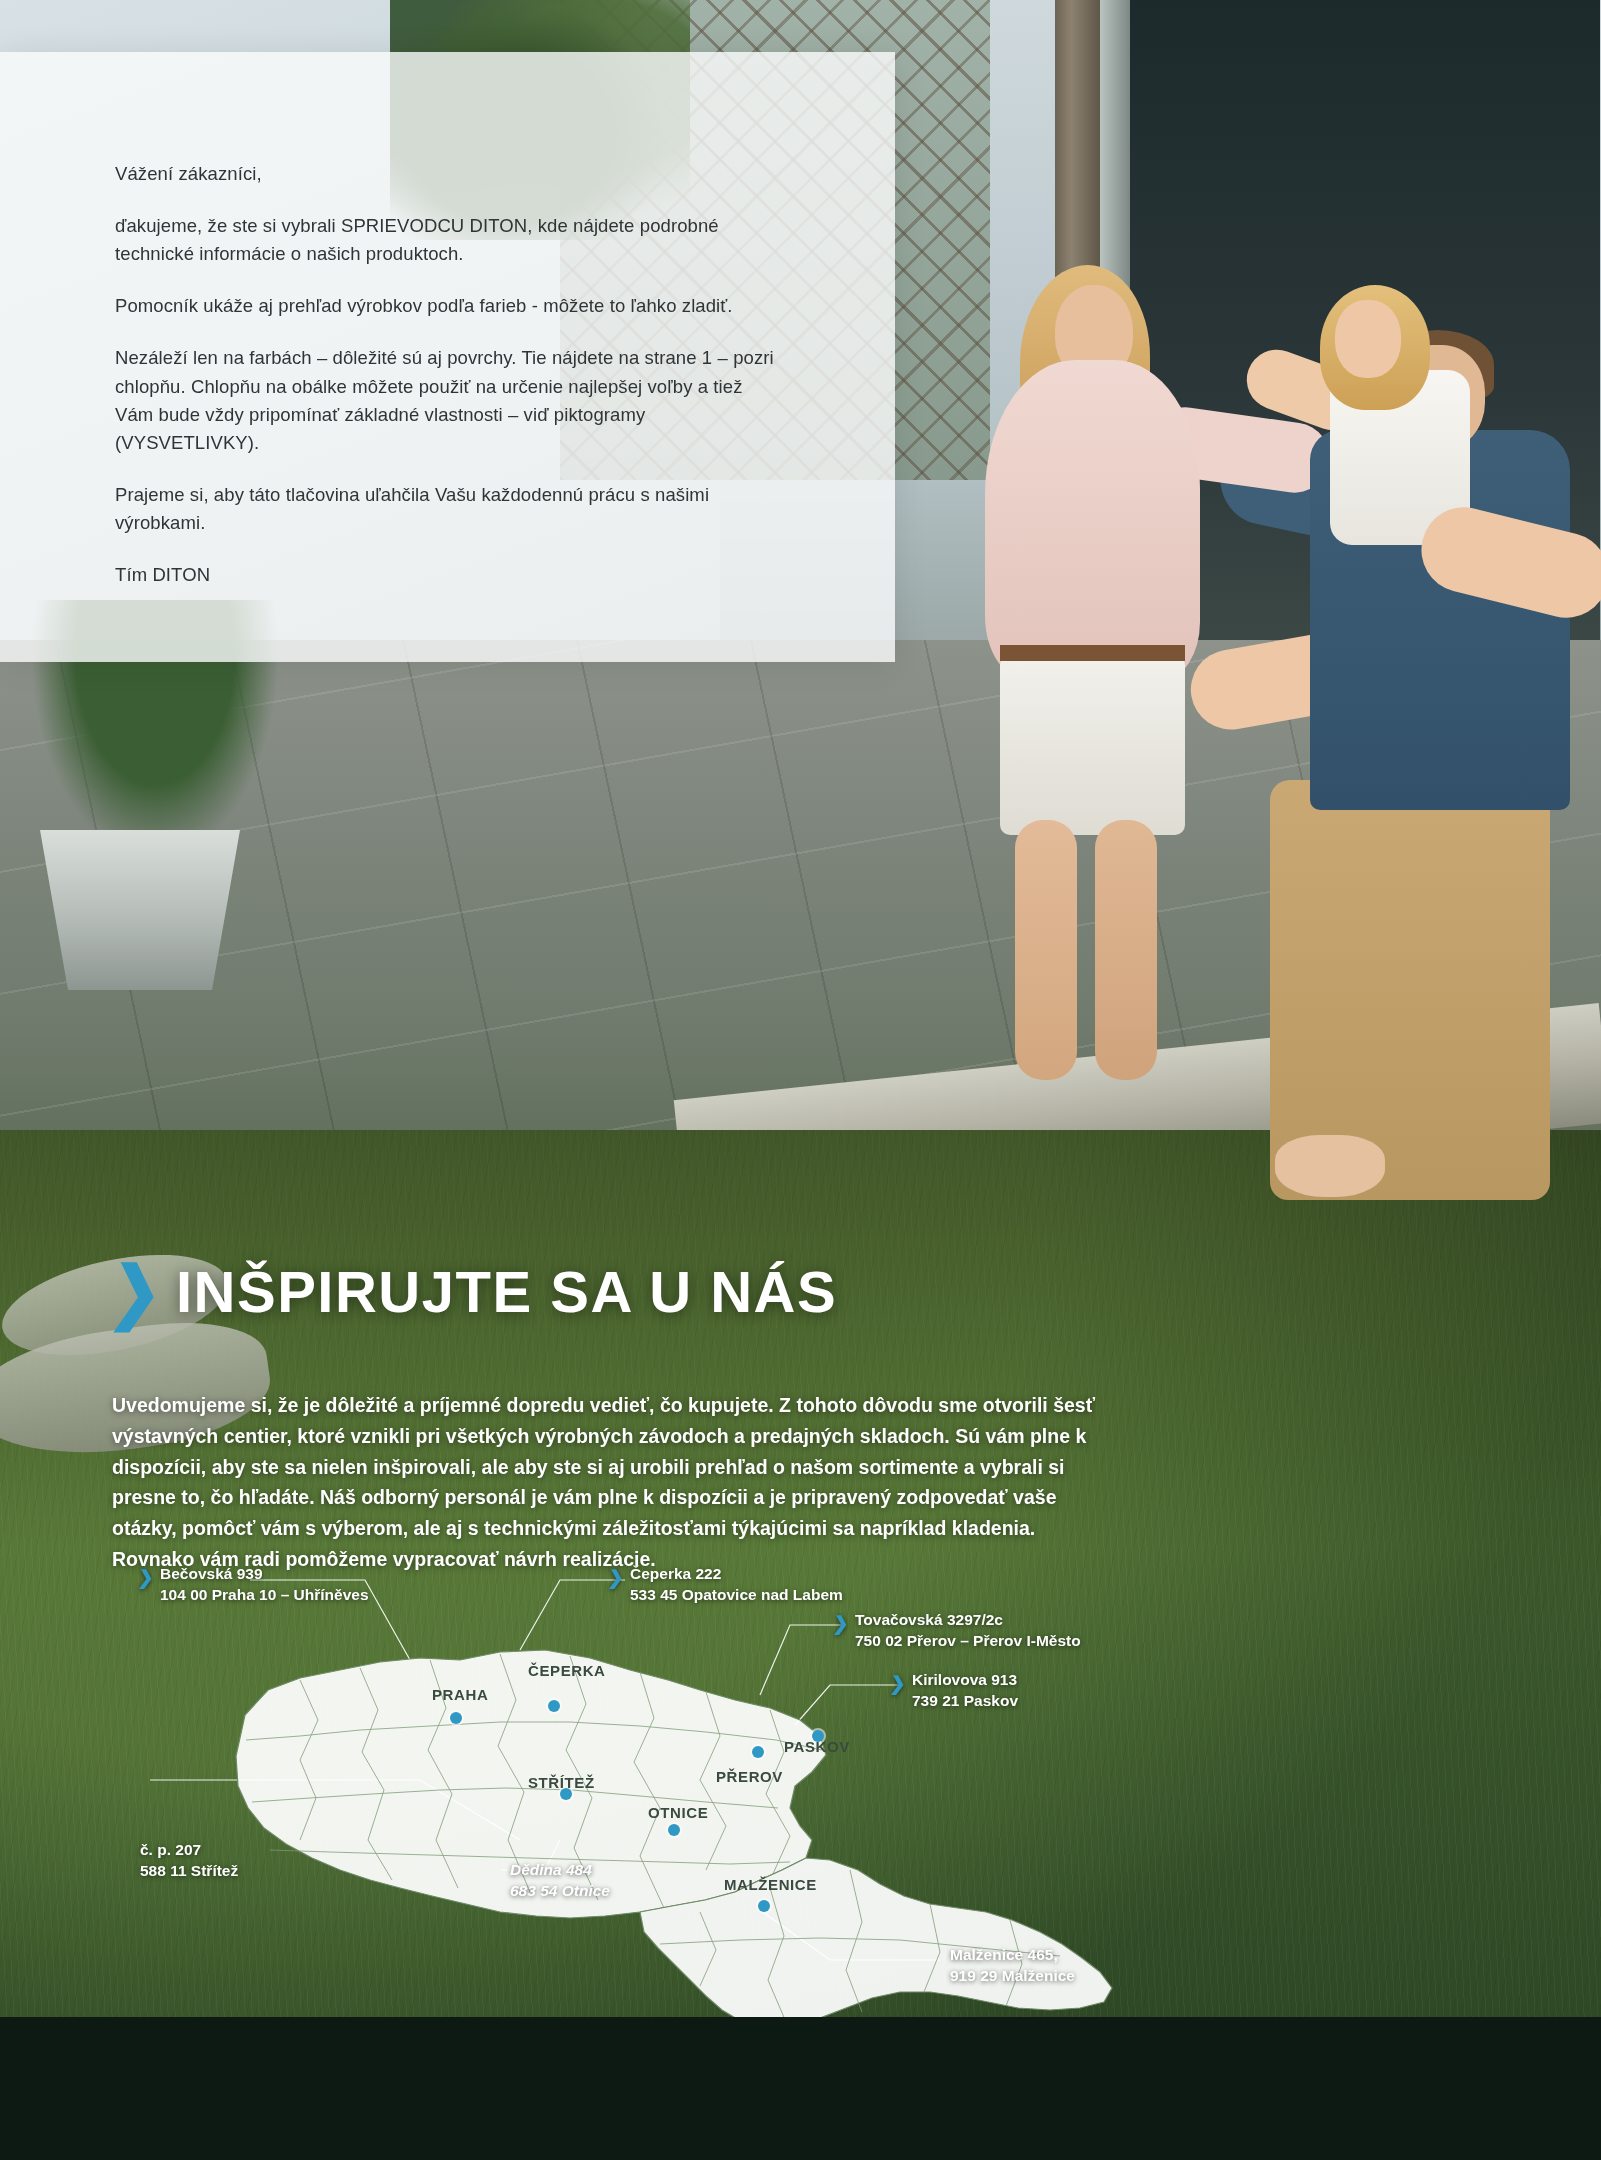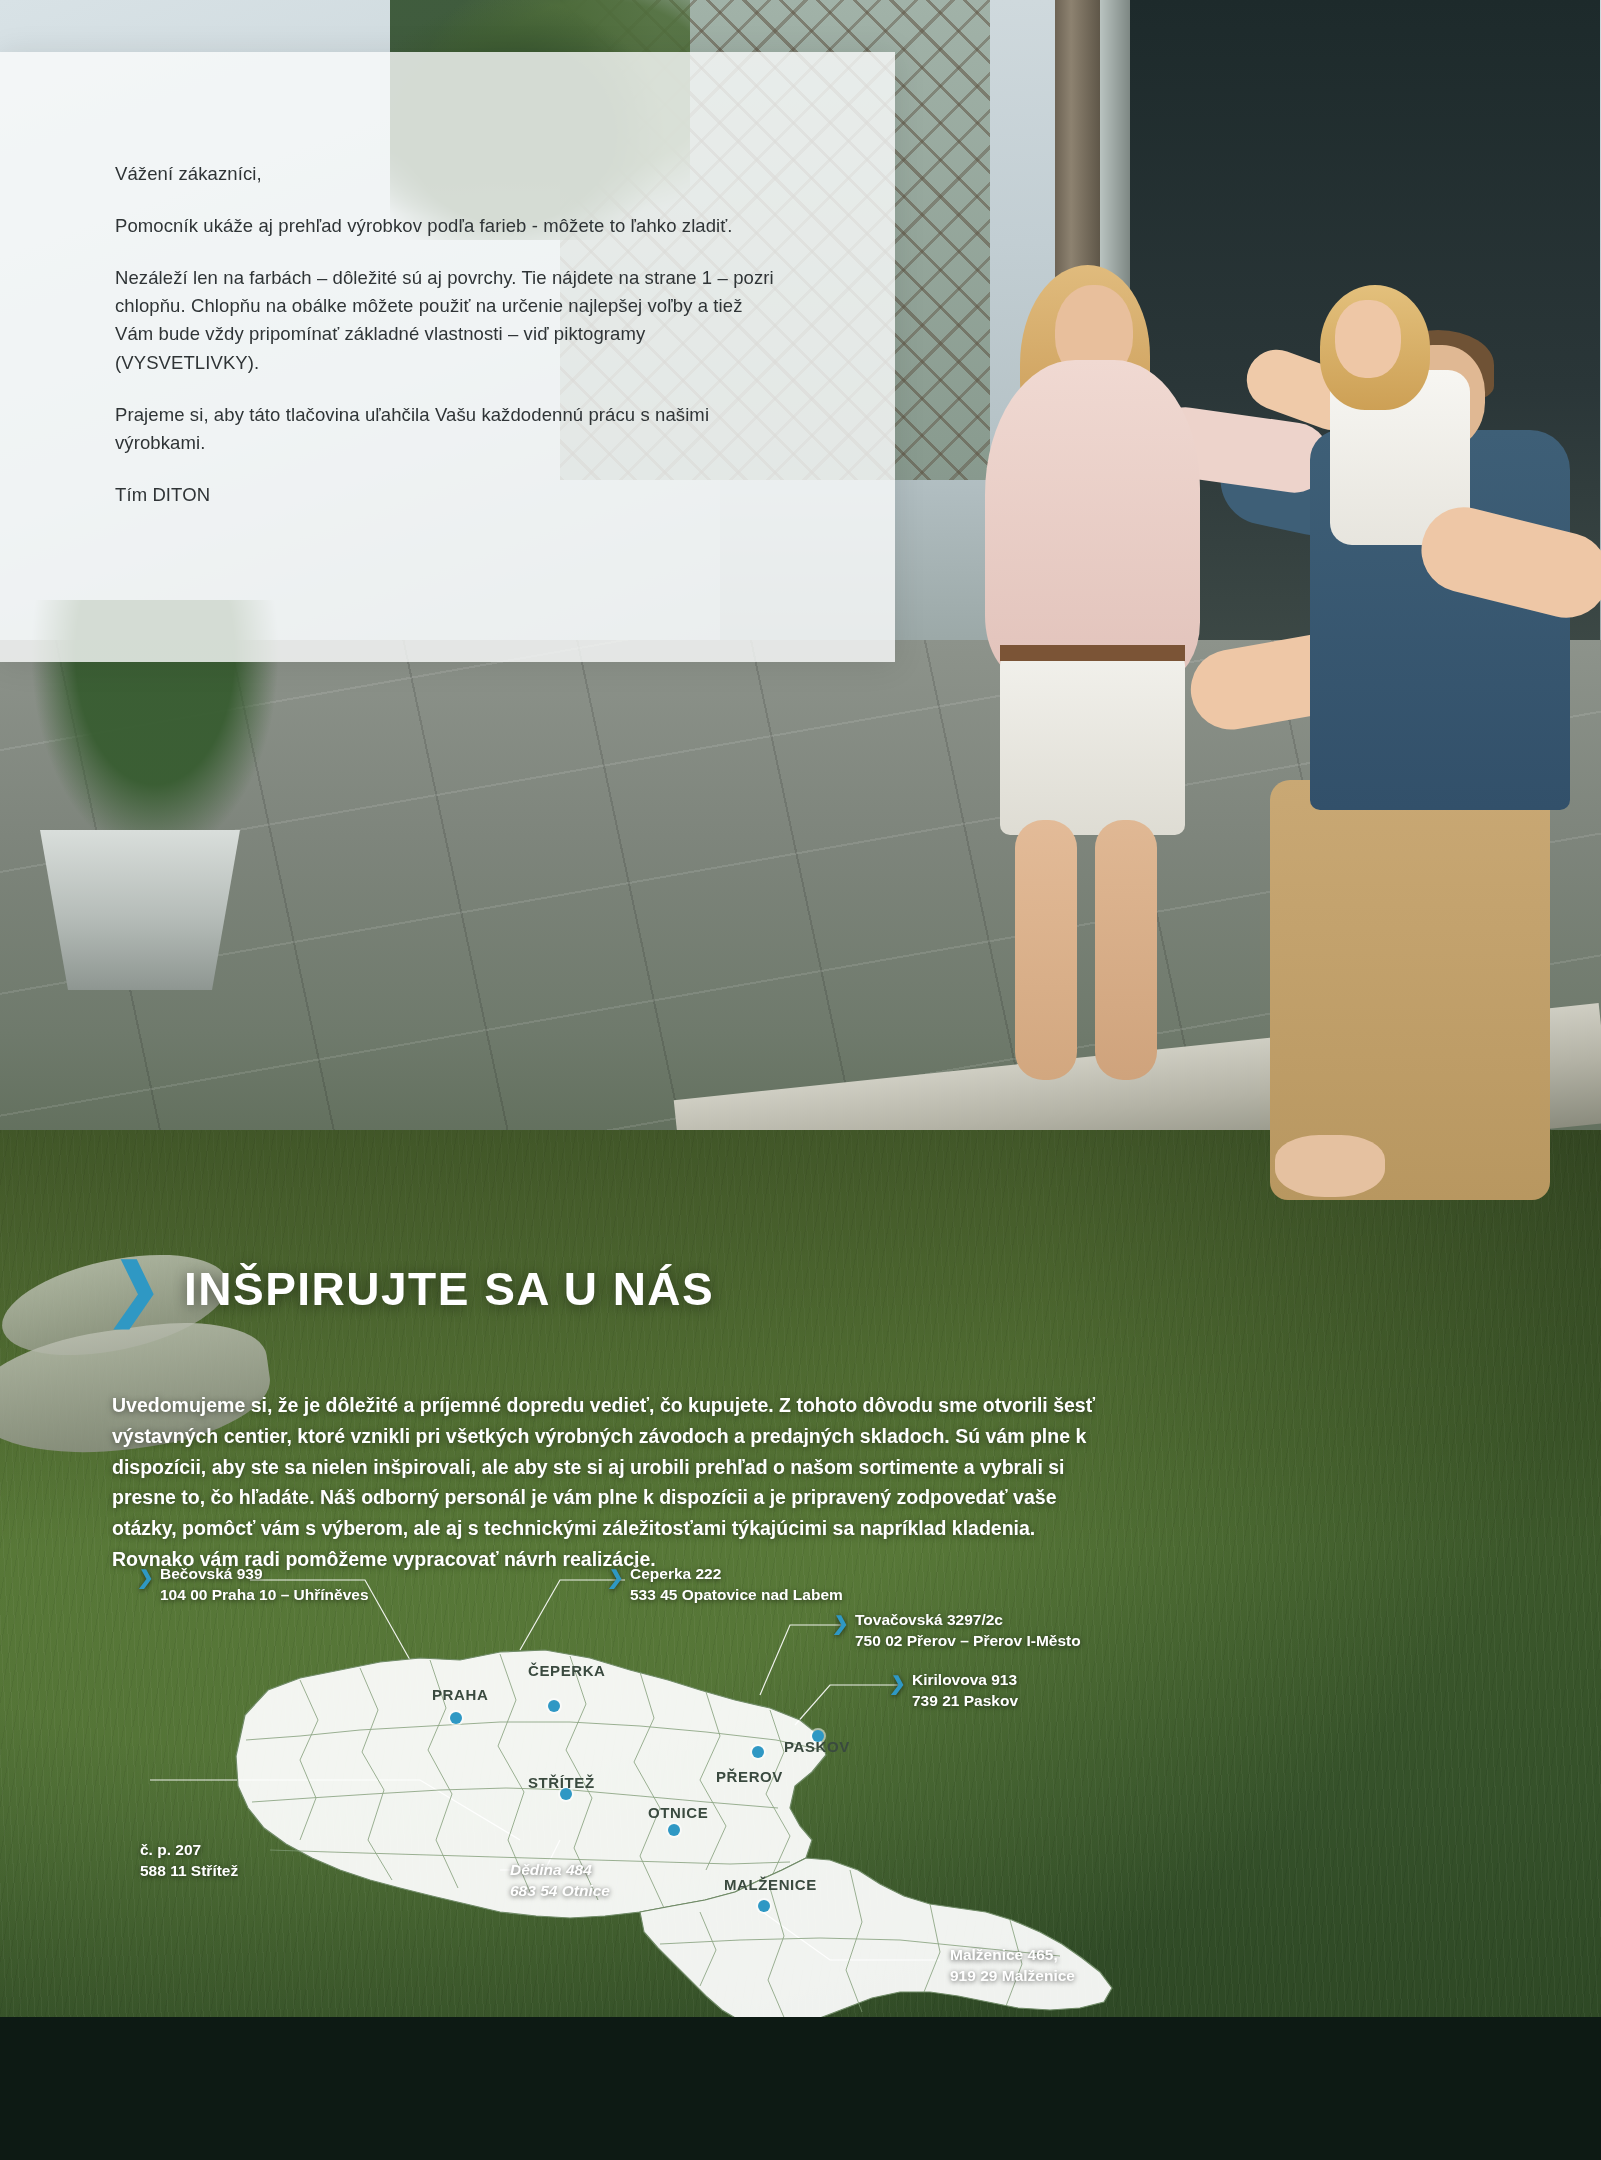--- a/index.html
+++ b/index.html
@@ -200,25 +200,24 @@
   }
   .chev-big {
     color: #2f98c4;
     font-size: 62px;
     line-height: 1;
     font-weight: 700;
     transform: skewX(-6deg) scaleY(1.1);
   }
   .heading-text {
     color: #ffffff;
-    font-size: 46px;
+    font-size: 58px;
     font-weight: 700;
     letter-spacing: 1.5px;
     text-shadow: 0 2px 14px rgba(0,0,0,.45);
-    margin-left: 8px;
   }
 
   
   .intro {
     position: absolute;
     left: 112px; top: 1390px;
     width: 1010px;
     color: #ffffff;
     font-size: 19.5px;
     line-height: 1.58;
@@ -331,20 +330,21 @@
       <div class="girl-body"></div>
       <div class="girl-hair"></div>
       <div class="girl-head"></div>
       <div class="girl-leg"></div>
     </div>
   </div>
 
   <div class="letter-card">
     <div class="letter-inner">
       <p>Vážení zákazníci,</p>
+      <p>ďakujeme, že ste si vybrali SPRIEVODCU DITON, kde nájdete podrobné technické informácie o našich produktoch.</p>
       <p>Pomocník ukáže aj prehľad výrobkov podľa farieb - môžete to ľahko zladiť.</p>
       <p>Nezáleží len na farbách – dôležité sú aj povrchy. Tie nájdete na strane 1 – pozri chlopňu. Chlopňu na obálke môžete použiť na určenie najlepšej voľby a tiež Vám bude vždy pripomínať základné vlastnosti – viď piktogramy (VYSVETLIVKY).</p>
       <p>Prajeme si, aby táto tlačovina uľahčila Vašu každodennú prácu s našimi výrobkami.</p>
       <p>Tím DITON</p>
     </div>
   </div>
 
   <div class="heading-row">
     <span class="chev-big">❯</span>
     <span class="heading-text">INŠPIRUJTE SA U NÁS</span>

